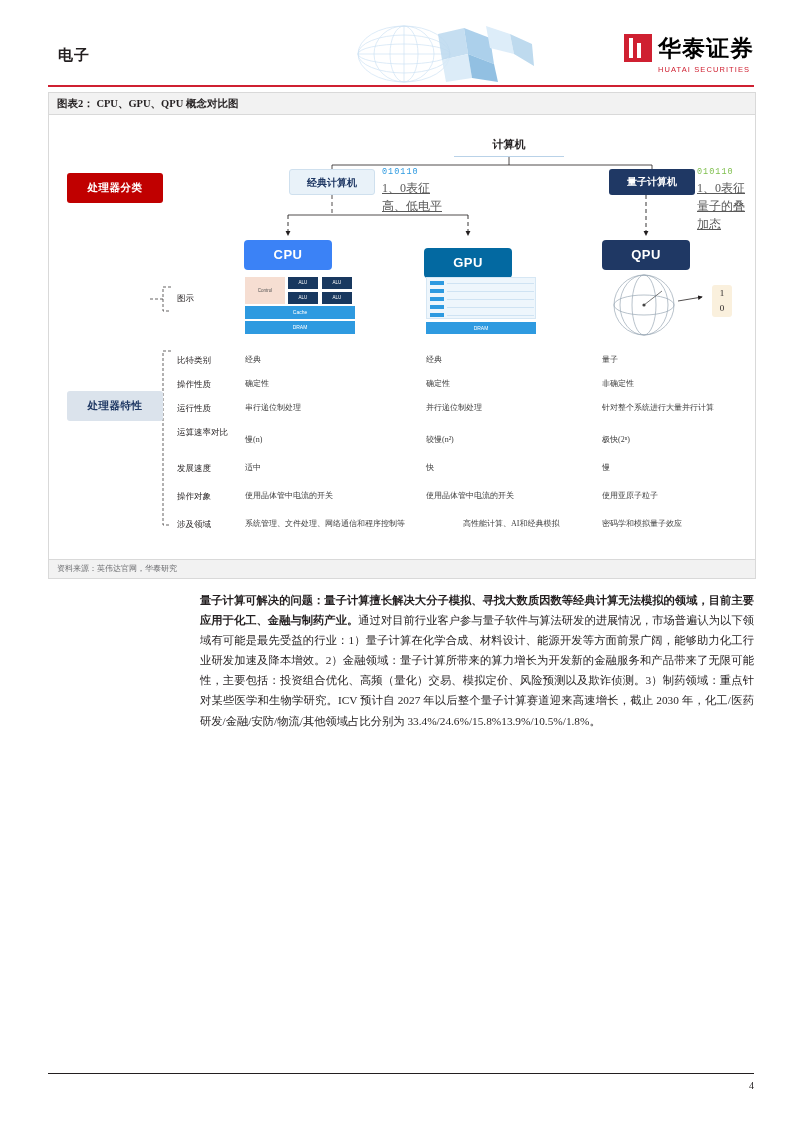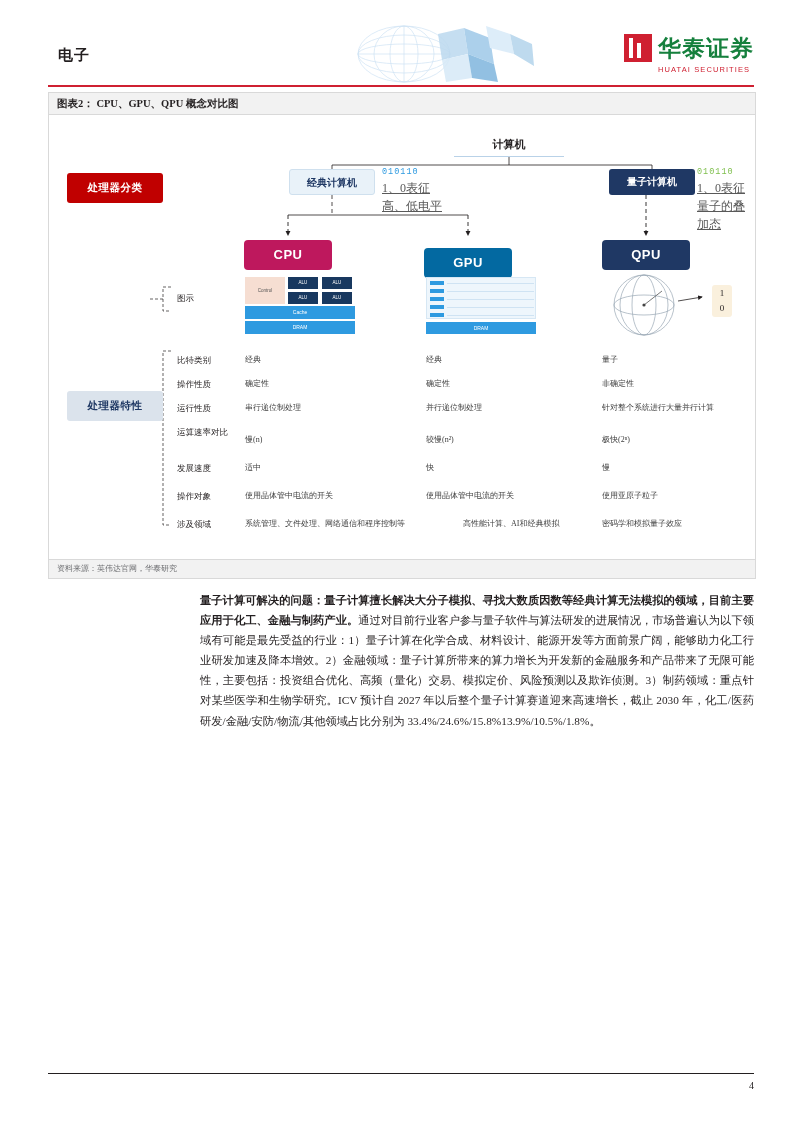--- a/index.html
+++ b/index.html
@@ -74,21 +74,21 @@
   .logo-mark:after {
     content: "";
     position: absolute;
     left: 13px; top: 9px;
     width: 4px; height: 15px;
     background: #fff;
   }
   .logo-cn {
     font-size: 23px;
     font-weight: bold;
-    color: #15803d;
+    color: #000000;
     letter-spacing: 1px;
     line-height: 1;
   }
   .logo-en {
     font-size: 7.5px;
     color: #cf2031;
     letter-spacing: 1.1px;
     margin-top: 3px;
     margin-left: 34px;
     font-family: "Liberation Sans", sans-serif;
@@ -187,21 +187,21 @@
     width: 88px; height: 30px;
     border-radius: 4px;
     color: #fff;
     font-size: 13px;
     font-weight: bold;
     line-height: 29px;
     text-align: center;
     font-family: "Liberation Sans", sans-serif;
     letter-spacing: 0.5px;
   }
-  .chip-cpu { left: 195px; top: 125px; background: #be185d; }
+  .chip-cpu { left: 195px; top: 125px; background: #3b82f6; }
   .chip-gpu { left: 375px; top: 133px; background: #0369a1; }
   .chip-qpu { left: 553px; top: 125px; background: #1f3864; }
 
   .bits {
     position: absolute;
     font-family: "Liberation Mono", monospace;
     font-size: 8.5px;
     letter-spacing: 1px;
     color: #2e9ae0;
   }

